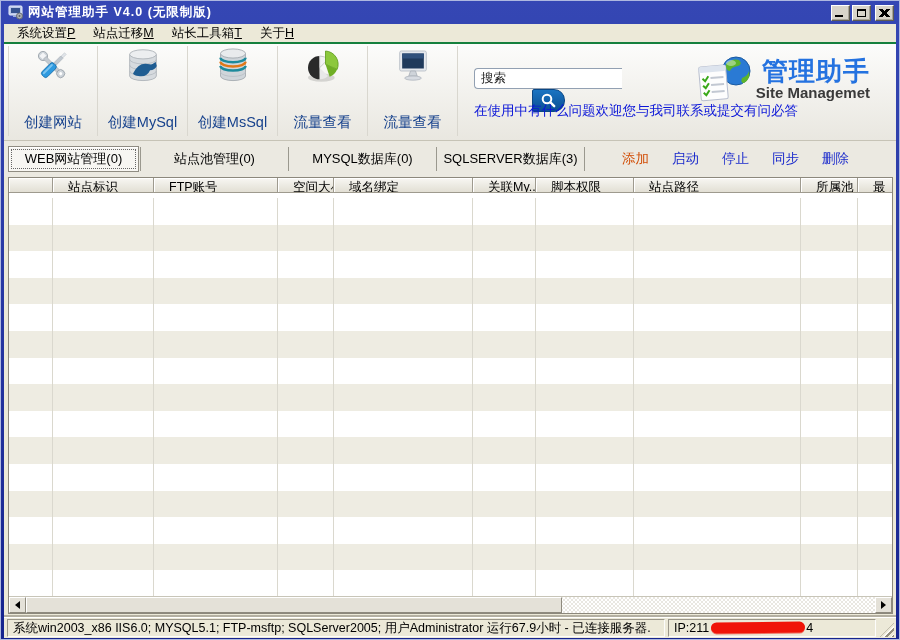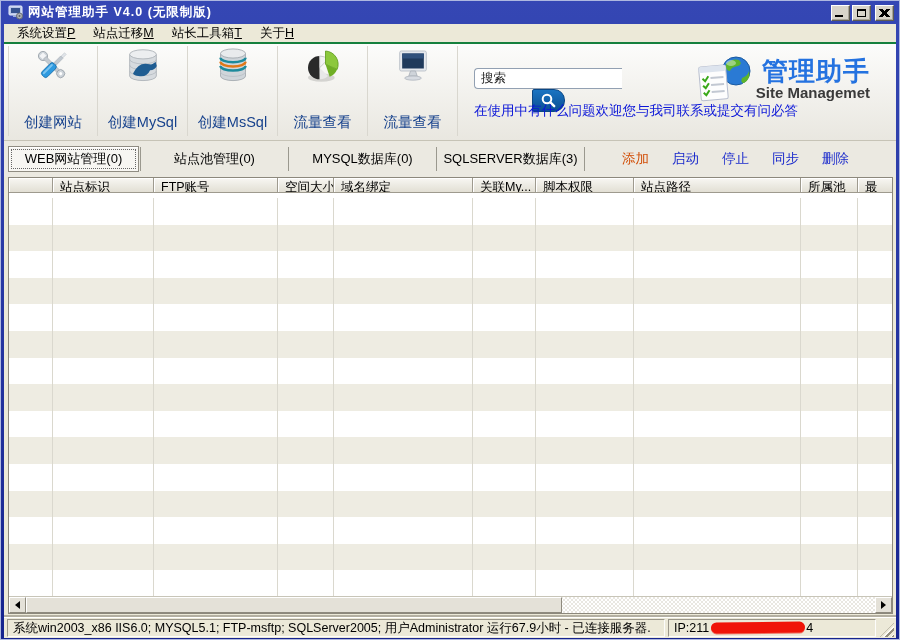--- a/index.html
+++ b/index.html
@@ -72,21 +72,21 @@
   .tab.plain{width:145px;text-align:center;}
   .tabsep{width:1px;height:24px;background:#9a988e;margin:0 1px;}
   .actions{display:flex;gap:23px;margin-left:36px;font-size:13.5px;}
   .action{cursor:pointer;white-space:nowrap;}
 
   
   .listview{margin:0 3px 0 4px;height:437px;border:1px solid #8c887c;
     background:#fff;display:flex;flex-direction:column;overflow:hidden;position:relative;}
   .thead{display:flex;height:20px;flex:none;overflow:hidden;}
   .hcell{flex:none;height:15px;line-height:19px;font-size:12.5px;color:#000;
-    padding-left:7px;white-space:nowrap;overflow:hidden;
+    padding-left:15px;white-space:nowrap;overflow:hidden;
     background:linear-gradient(#f8f7f3,#e2dfd4);
     border-right:1px solid #9e9a8e;border-bottom:1px solid #9e9a8e;
     box-shadow:inset 1px 1px 0 #fff;cursor:default;}
   .tbody{flex:1;overflow:hidden;}
   .trow{display:flex;height:26.6px;background:#fff;}
   .trow.alt{background:#eeece2;}
   .tcell{flex:none;height:100%;border-right:1px solid #dad8ce;}
 
   .hscroll{flex:none;height:17px;position:relative;
     background:conic-gradient(#fff 25%,#e9e7e1 0 50%,#fff 0 75%,#e9e7e1 0);

